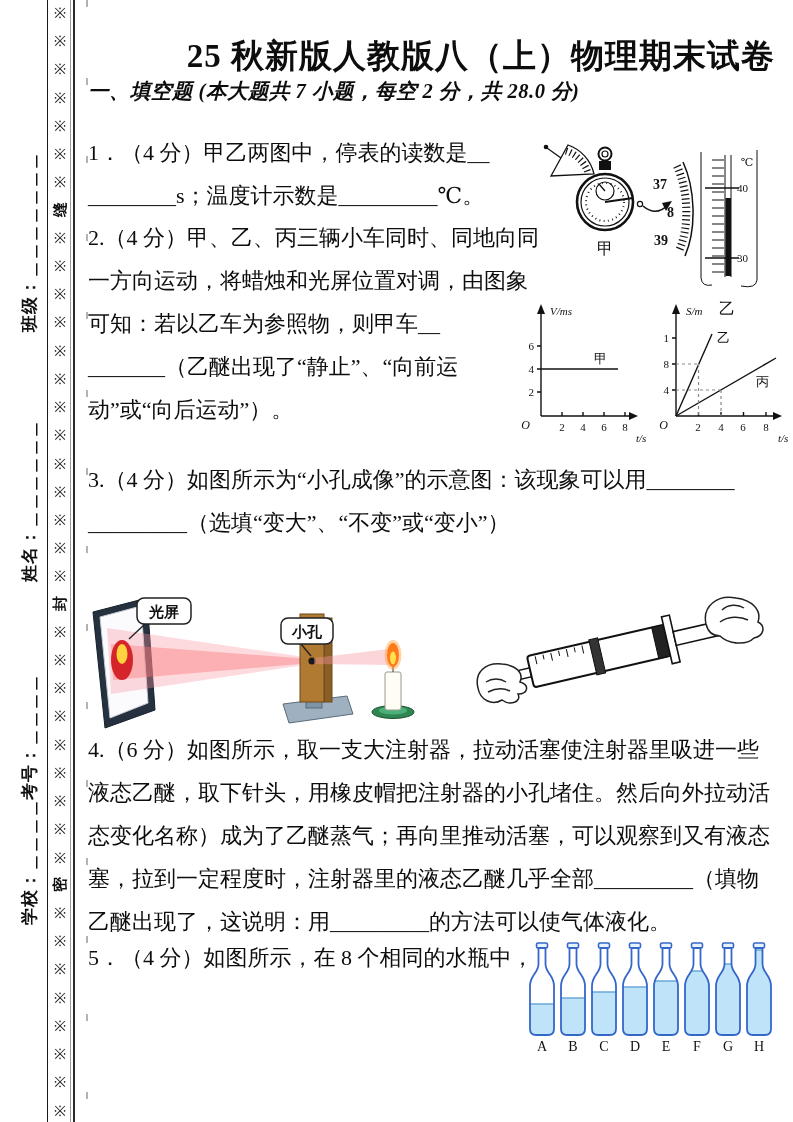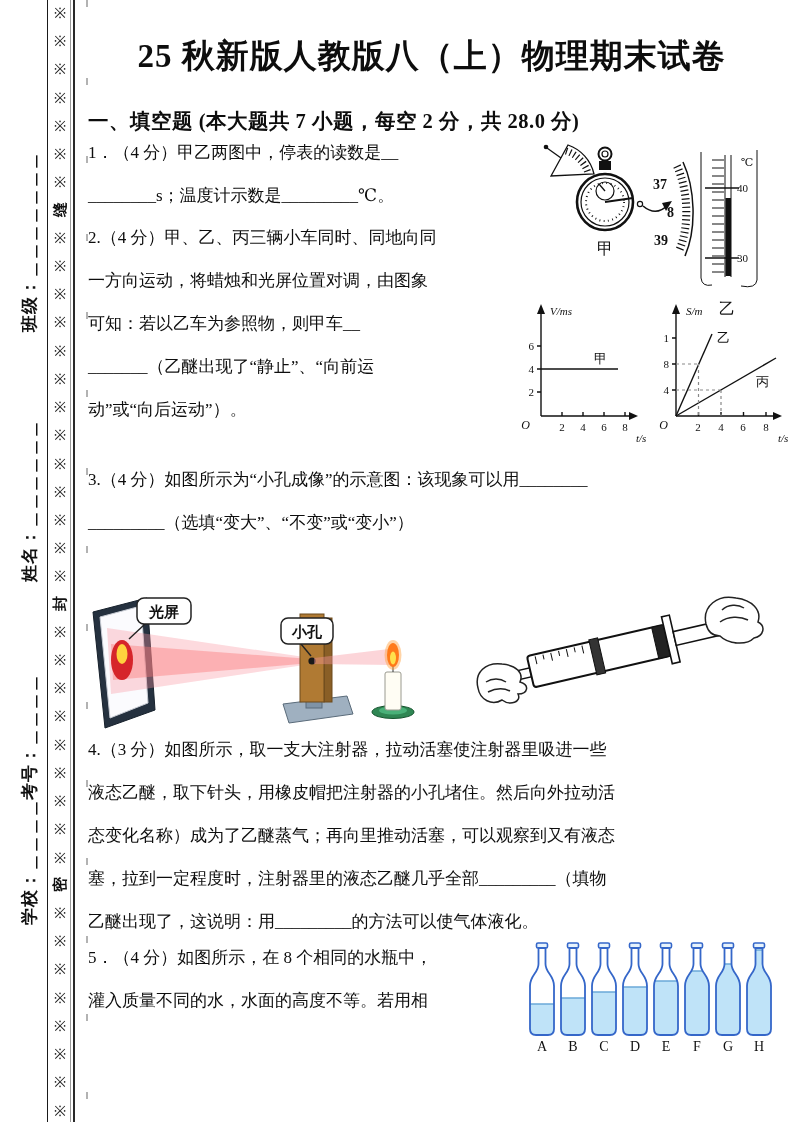--- a/index.html
+++ b/index.html
@@ -11,24 +11,24 @@
   #seal-line-left{position:absolute;left:47px;top:0;width:0;height:1122px;border-left:1.6px solid #1a1a1a;}
   #seal-line-r1{position:absolute;left:70px;top:0;width:1px;height:1122px;background:#9a9a9a;}
   #seal-line-r2{position:absolute;left:73px;top:0;width:1.6px;height:1122px;background:#2a2a2a;}
   #cut-line{position:absolute;left:86px;top:0;width:1.5px;height:1122px;opacity:.5;
     background:repeating-linear-gradient(to bottom,#666 0 7px,transparent 7px 78px);}
   #seal-strip{position:absolute;left:49px;top:2px;width:22px;height:1118px;
     display:flex;flex-direction:column;justify-content:space-between;align-items:center;
     font-size:14.5px;color:#222;}
   .seal-char{transform:rotate(-90deg);font-size:15px;font-weight:bold;color:#111;}
   
-  #page-title{position:absolute;left:88px;top:34px;width:687px;text-align:center;
+  #page-title{position:absolute;left:88px;top:34px;width:687px;text-align:right;
     font-size:33px;font-weight:bold;letter-spacing:1px;}
-  #section-header{position:absolute;left:88px;top:107px;font-size:20.5px;font-weight:bold;letter-spacing:.5px;}
-  .q{position:absolute;font-size:17px;line-height:43px;white-space:nowrap;}
+  #section-header{position:absolute;left:88px;top:77px;font-size:20.5px;font-weight:bold;letter-spacing:.5px;font-style:italic;}
+  .q{position:absolute;font-size:22px;line-height:43px;white-space:nowrap;}
   .fig{position:absolute;}
   svg{font-family:"Liberation Serif","DejaVu Serif",serif;}
   svg text{fill:#111;}
 </style>
 </head>
 <body>
 
 <div id="paper">
 
   <div class="seal-vlabel" style="left:18px;top:332px">班级：＿＿＿＿＿＿＿</div>
@@ -251,30 +251,29 @@
     </g>
 
     <g stroke="#222" stroke-width="1.5" fill="#ffffff">
       <path d="M236,34 C232,16 248,4 266,8 C282,10 292,20 288,32 C296,36 294,46 284,48 C276,56 258,54 250,46 C242,46 238,42 236,34 Z"></path>
       <path d="M252,20 C258,14 268,14 274,18" fill="none"></path>
       <path d="M250,32 C258,26 270,26 278,30" fill="none"></path>
     </g>
   </svg>
 
   <div class="q" style="left:88px;top:728px">
-    <div>4.（3 分）如图所示，取一支大注射器，拉动活塞使注射器里吸进一些</div>
+    <div>4.（6 分）如图所示，取一支大注射器，拉动活塞使注射器里吸进一些</div>
     <div>液态乙醚，取下针头，用橡皮帽把注射器的小孔堵住。然后向外拉动活</div>
     <div>态变化名称）成为了乙醚蒸气；再向里推动活塞，可以观察到又有液态</div>
     <div>塞，拉到一定程度时，注射器里的液态乙醚几乎全部_________（填物</div>
     <div>乙醚出现了，这说明：用_________的方法可以使气体液化。</div>
   </div>
 
   <div class="q" style="left:88px;top:936px">
     <div>5．（4 分）如图所示，在 8 个相同的水瓶中，</div>
-    <div>灌入质量不同的水，水面的高度不等。若用相</div>
   </div>
 
   <svg class="fig" style="left:526px;top:936px" width="257" height="120" viewBox="0 0 257 120">
     <defs>
       <path id="bottle-shape" d="M12.5,12 L12.5,28 C12.5,37 4,39 4,50 L4,93 Q4,99 10,99 L22,99 Q28,99 28,93 L28,50 C28,39 19.5,37 19.5,28 L19.5,12 Z"></path>
       <clipPath id="bclip">
           <use href="#bottle-shape"></use>
         </clipPath>
     </defs>
     <g id="bottles-group">

